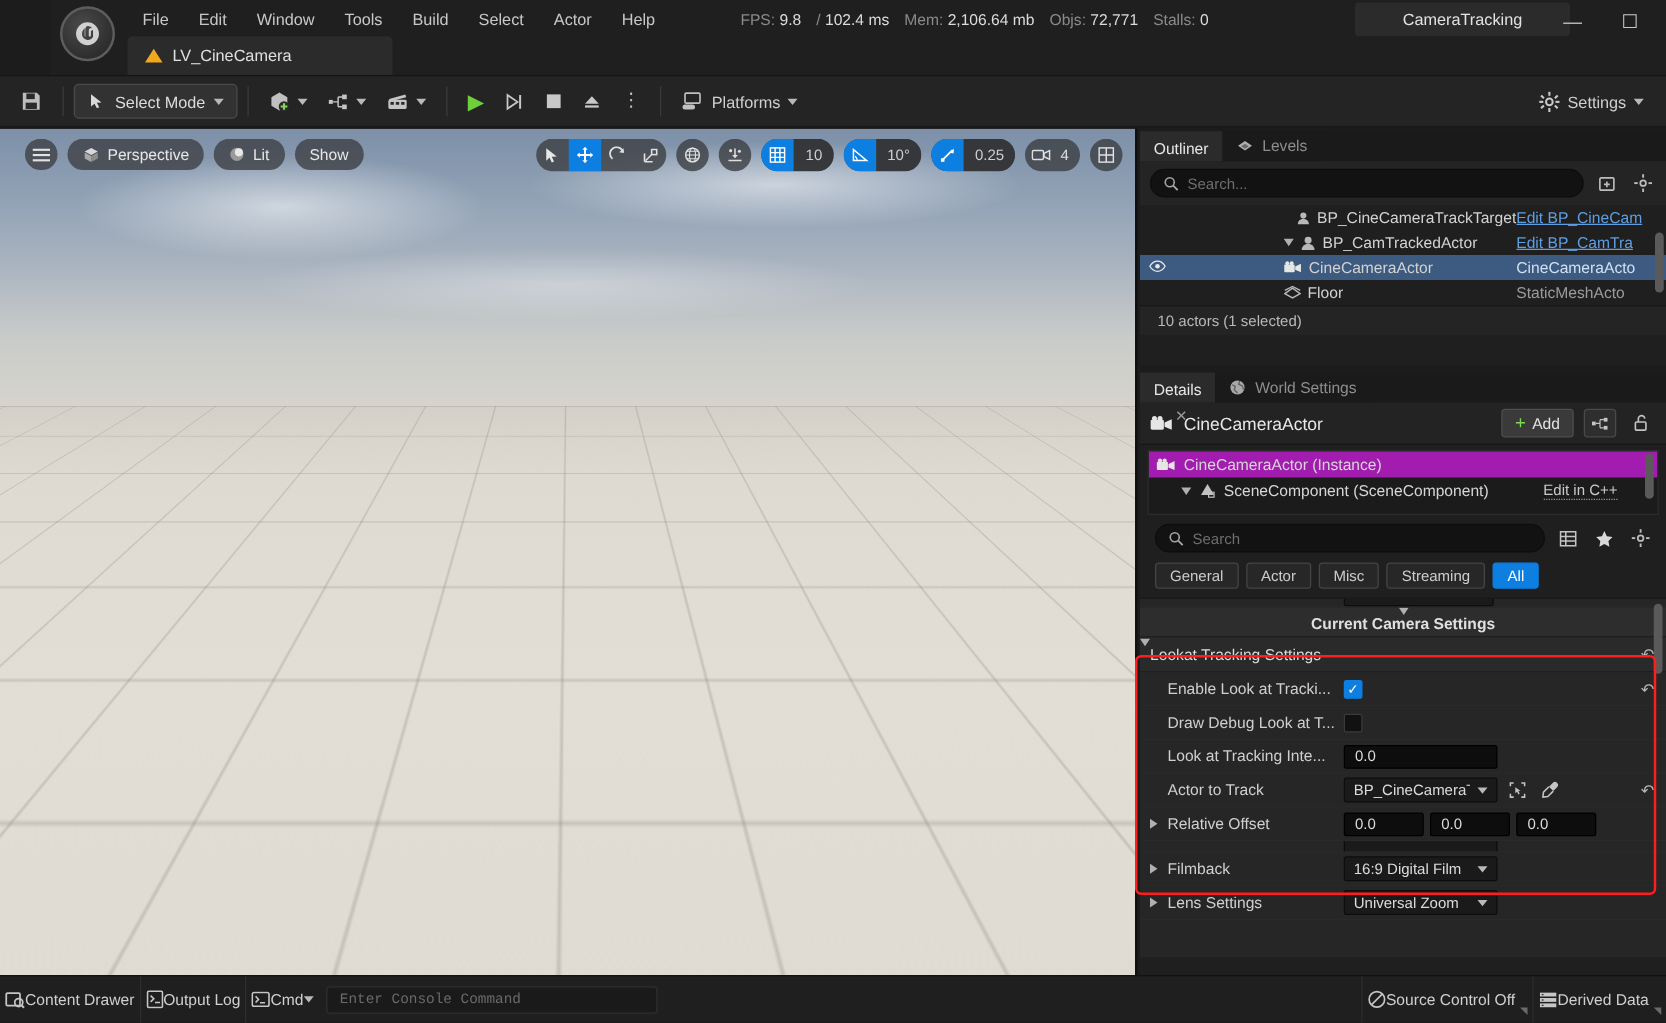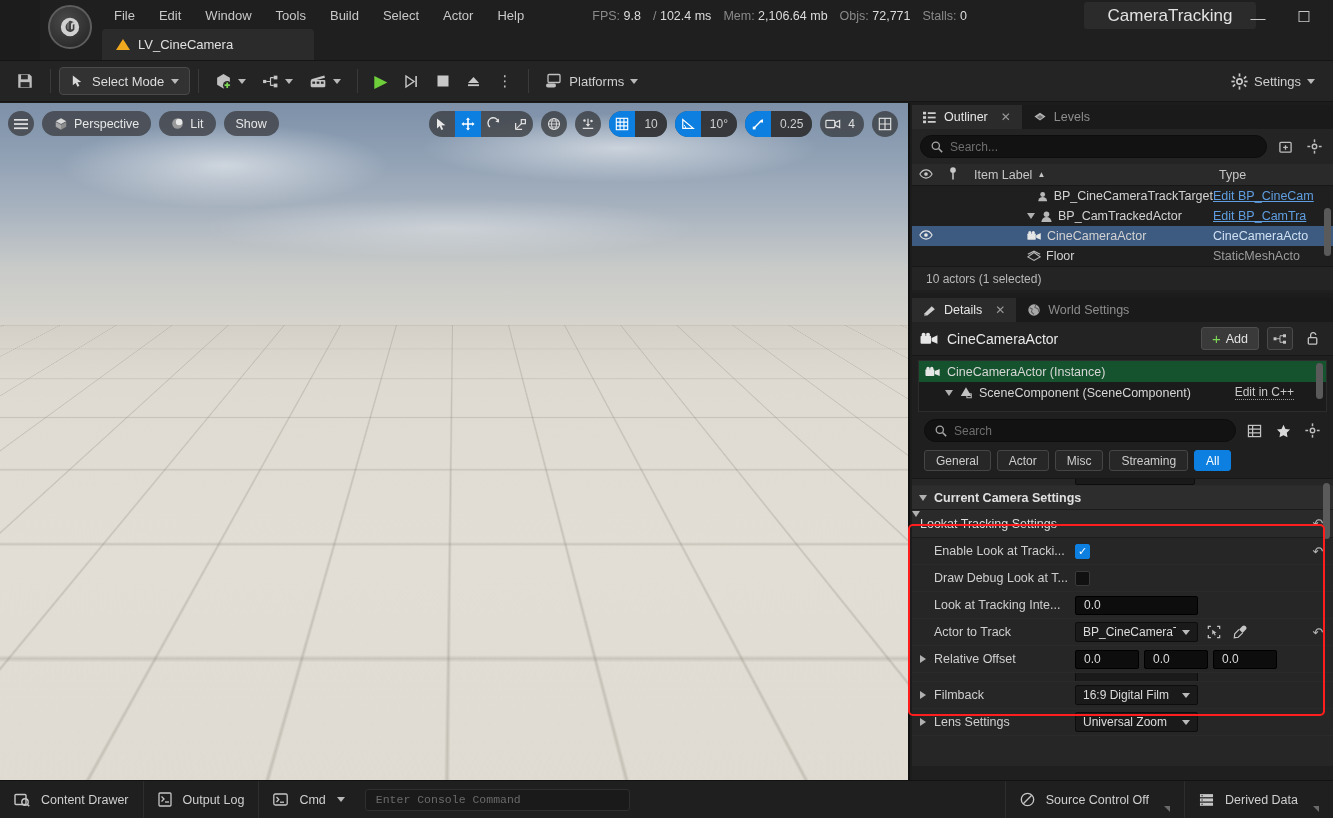--- a/index.html
+++ b/index.html
@@ -50,21 +50,21 @@
     position: absolute; right: 406px; top: 9px;
     display: flex; align-items: center; gap: 12px; font-size: 12.5px;
   }
   .perfstats .lbl { color: #8a8a8a; }
   .perfstats .val { color: #dcdcdc; }
 
   .proj-pill {
     position: absolute; right: 117px; top: 2px;
     width: 172px; height: 27px; background: #2b2b2b;
     border-radius: 3px; display: flex; align-items: center; justify-content: center;
-    font-size: 17px; color: #e2e2e2;
+    font-size: 13px; color: #e2e2e2;
   }
   .wincontrols { position: absolute; right: 0; top: 0; display: flex; }
   .wc-btn {
     width: 46px; height: 34px; display: flex; align-items: center; justify-content: center;
     color: #c7c7c7; font-size: 15px;
   }
 
   
   .toolbar {
     position: absolute; left: 0; top: 60px; width: 1333px; height: 42px;
@@ -108,21 +108,21 @@
     transform: perspective(330px) rotateX(58deg);
     transform-origin: 50% 0%;
   }
   .vp-floor-tint {
     position: absolute; left: 0; top: 222px; width: 910px; height: 460px;
     background: linear-gradient(to bottom, rgba(200,198,190,.55) 0%, rgba(210,206,197,0) 28%);
     pointer-events: none;
   }
 
   
-  .vp-tl { position: absolute; left: 8px; top: 8px; display: flex; align-items: center; gap: 8px; }
+  .vp-tl { position: absolute; left: 20px; top: 8px; display: flex; align-items: center; gap: 8px; }
   .vp-pill {
     height: 25px; border-radius: 13px; background: rgba(60,62,66,.78);
     display: flex; align-items: center; gap: 6px; padding: 0 12px;
     font-size: 12.5px; color: #e7e7e7;
   }
   .vp-pill.round { width: 26px; padding: 0; justify-content: center; }
 
   
   .vp-tr { position: absolute; right: 10px; top: 8px; display: flex; align-items: flex-start; gap: 8px; }
   .vp-group {
@@ -165,21 +165,21 @@
   }
 
   
   .rpanel { position: absolute; left: 912px; width: 421px; background: #1f1f1f; }
 
   .ptabs { display: flex; height: 24px; background: #1a1a1a; }
   .ptab {
     display: flex; align-items: center; gap: 7px; padding: 0 11px; height: 24px;
     font-size: 12.5px; color: #8d8d8d; background: #1a1a1a;
   }
-  .ptab.active { background: #2b2b2b; color: #e6e6e6; }
+  .ptab.active { background: #2b2b2b; color: #e6e6e6; flex-direction: column; }
   .ptab .x { margin-left: 6px; font-size: 12px; color: #9a9a9a; }
 
   .psearch { display: flex; align-items: center; gap: 7px; padding: 6px 8px; background: #242424; }
   .searchbox {
     flex: 1; height: 23px; background: #121212; border: 1px solid #0d0d0d;
     border-radius: 12px; display: flex; align-items: center; gap: 7px; padding: 0 10px;
     font-size: 12px; color: #6e6e6e;
   }
   .sicon { color: #9a9a9a; font-size: 12px; }
   .ibtn { width: 22px; height: 22px; display: flex; align-items: center; justify-content: center;
@@ -229,36 +229,36 @@
   .addbtn .plus { color: #7ed957; font-size: 15px; line-height: 12px; }
   .sqbtn {
     width: 26px; height: 23px; background: #2e2e2e; border: 1px solid #4a4a4a; border-radius: 3px;
     display: flex; align-items: center; justify-content: center; color: #cacaca; font-size: 11px;
   }
 
   .comp-list { background: #1b1b1b; margin: 4px 6px 0 6px; border: 1px solid #2c2c2c; height: 52px;
                overflow: hidden; position: relative; }
   .comp-row { display: flex; align-items: center; height: 21px; font-size: 12.5px; padding-left: 6px;
               gap: 6px; color: #d6d6d6; }
-  .comp-row.sel { background: #14532d; }
+  .comp-row.sel { background: #a21caf; }
   .comp-row .edit { margin-left: auto; margin-right: 32px; color: #c9c9c9; font-size: 12px;
                     border-bottom: 1px dotted #999; }
 
   .filterrow { display: flex; gap: 6px; padding: 5px 10px 7px 12px; background: #1f1f1f; }
   .fbtn {
     height: 21px; padding: 0 11px; border: 1px solid #454545; border-radius: 3px;
     font-size: 12px; color: #cdcdcd; display: flex; align-items: center; background: #272727;
   }
   .fbtn.active { background: #0c7fe0; border-color: #0c7fe0; color: #fff; }
 
   
   .proprow { display: flex; align-items: center; height: 27px; border-bottom: 1px solid #2a2a2a;
              background: #262626; font-size: 12.5px; }
   .cat-row { display: flex; align-items: center; height: 24px; background: #2d2d2d;
-             border-bottom: 1px solid #1b1b1b; font-size: 12.5px; font-weight: bold; color: #e0e0e0; }
+             border-bottom: 1px solid #1b1b1b; font-size: 12.5px; font-weight: bold; color: #e0e0e0; flex-direction: column; }
   .cat-row .tw { width: 22px; display: flex; justify-content: center; }
   .sect-row { display: flex; align-items: center; height: 28px; background: #2a2a2a;
               border-bottom: 1px solid #1c1c1c; font-size: 12.5px; color: #dcdcdc; }
   .p-label { width: 163px; padding-left: 0; color: #cfcfcf; display: flex; align-items: center; gap: 6px;
              overflow: hidden; white-space: nowrap; }
   .p-val { flex: 1; display: flex; align-items: center; gap: 6px; }
   .p-reset { width: 30px; display: flex; align-items: center; justify-content: center;
              color: #b5b5b5; font-size: 13px; }
 
   .chk { width: 15px; height: 15px; background: #111; border: 1px solid #3a3a3a; border-radius: 2px;
@@ -284,21 +284,21 @@
   .vscroll {
     position: absolute; right: 2px; width: 7px; background: #5a5a5a; border-radius: 4px;
   }
 
   
   .statusbar {
     position: absolute; left: 0; bottom: 0; width: 1333px; height: 38px;
     background: #1f1f1f; border-top: 1px solid #121212; display: flex; align-items: center;
   }
   .sb-btn {
-    display: flex; align-items: center; gap: 11px; height: 38px; padding: 0 14px;
+    display: flex; align-items: center; gap: 0; height: 38px; padding: 0 4px;
     font-size: 12.5px; color: #cfcfcf; border-right: 1px solid #2d2d2d;
   }
   .cmdbox {
     margin-left: 6px; width: 265px; height: 22px; background: #1a1a1a;
     border: 1px solid #2f2f2f; border-radius: 3px;
     display: flex; align-items: center; padding: 0 10px;
     font-family: "Liberation Mono", monospace; font-size: 11.5px; color: #6a6a6a;
   }
   .sb-right { margin-left: auto; display: flex; align-items: center; height: 38px; }
   .sb-right .sb-btn { border-right: none; border-left: 1px solid #2d2d2d; }
@@ -714,39 +714,20 @@
             <g fill="#bdbdbd">
               <rect x="7.2" y="0.4" width="1.6" height="3"></rect>
               <rect x="7.2" y="12.6" width="1.6" height="3"></rect>
               <rect x="0.4" y="7.2" width="3" height="1.6"></rect>
               <rect x="12.6" y="7.2" width="3" height="1.6"></rect>
             </g>
           </svg>
       </div>
     </div>
 
-    <div class="ol-head">
-      <div class="c-eye">
-        <svg width="14" height="10" viewBox="0 0 16 11">
-            <path d="M8 0.8C3.8 0.8 1 5.5 1 5.5s2.8 4.7 7 4.7 7-4.7 7-4.7S12.2 0.8 8 0.8z" fill="none" stroke="#c8c8c8" stroke-width="1.2"></path>
-            <circle cx="8" cy="5.5" r="2.1" fill="#c8c8c8"></circle>
-          </svg>
-      </div>
-      <div class="c-pin">
-        <svg width="10" height="13" viewBox="0 0 10 14">
-            <circle cx="5" cy="3.4" r="3" fill="#c8c8c8"></circle>
-            <rect x="4.2" y="6" width="1.6" height="7.5" fill="#c8c8c8"></rect>
-          </svg>
-      </div>
-      <div class="c-label">
-        <span>Item Label</span>
-        <span style="font-size:8px">▲</span>
-      </div>
-      <div class="c-type">Type</div>
-    </div>
 
     <div style="position:relative;background:#1f1f1f;height:80px;overflow:hidden">
       <div class="ol-row">
         <div class="c-eye"></div>
         <div class="c-pin"></div>
         <div class="c-label">
           <span style="width:76px"></span>
           <svg width="13" height="13" viewBox="0 0 14 14">
               <circle cx="7" cy="4.5" r="3" fill="#b8b8b8"></circle>
               <path d="M1.5 13 A5.5 5.5 0 0 1 12.5 13Z" fill="#b8b8b8"></path>

